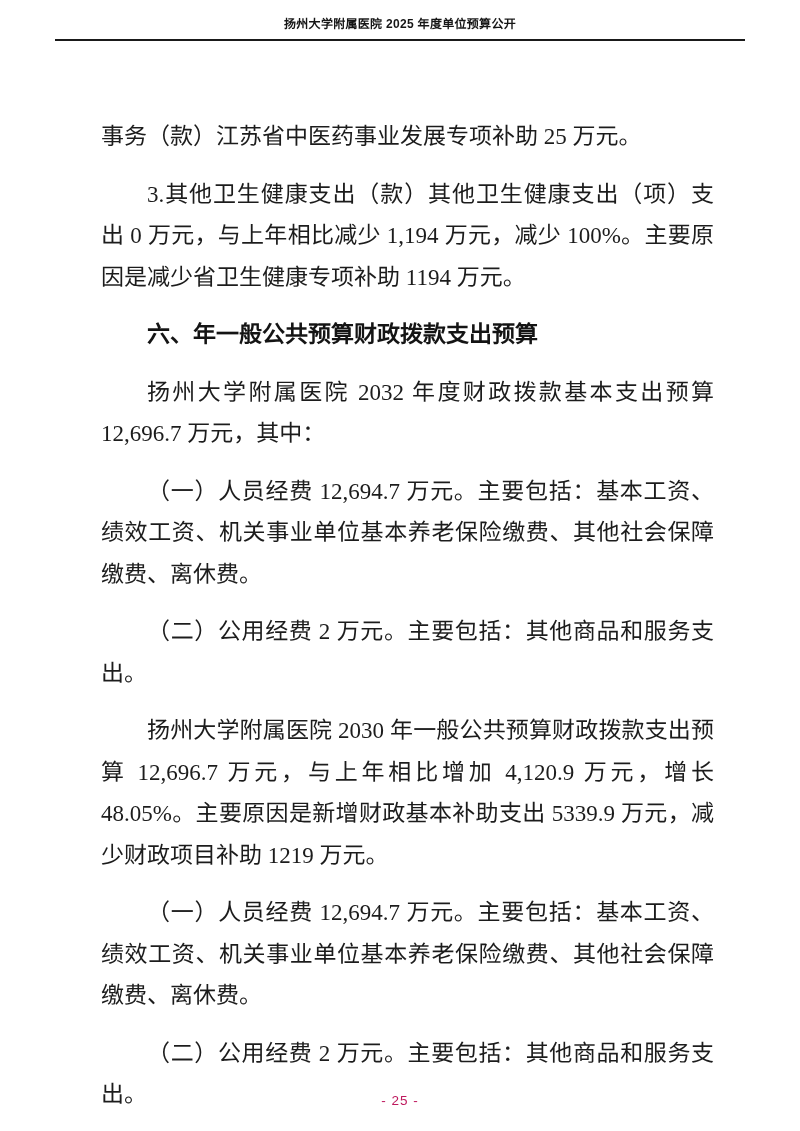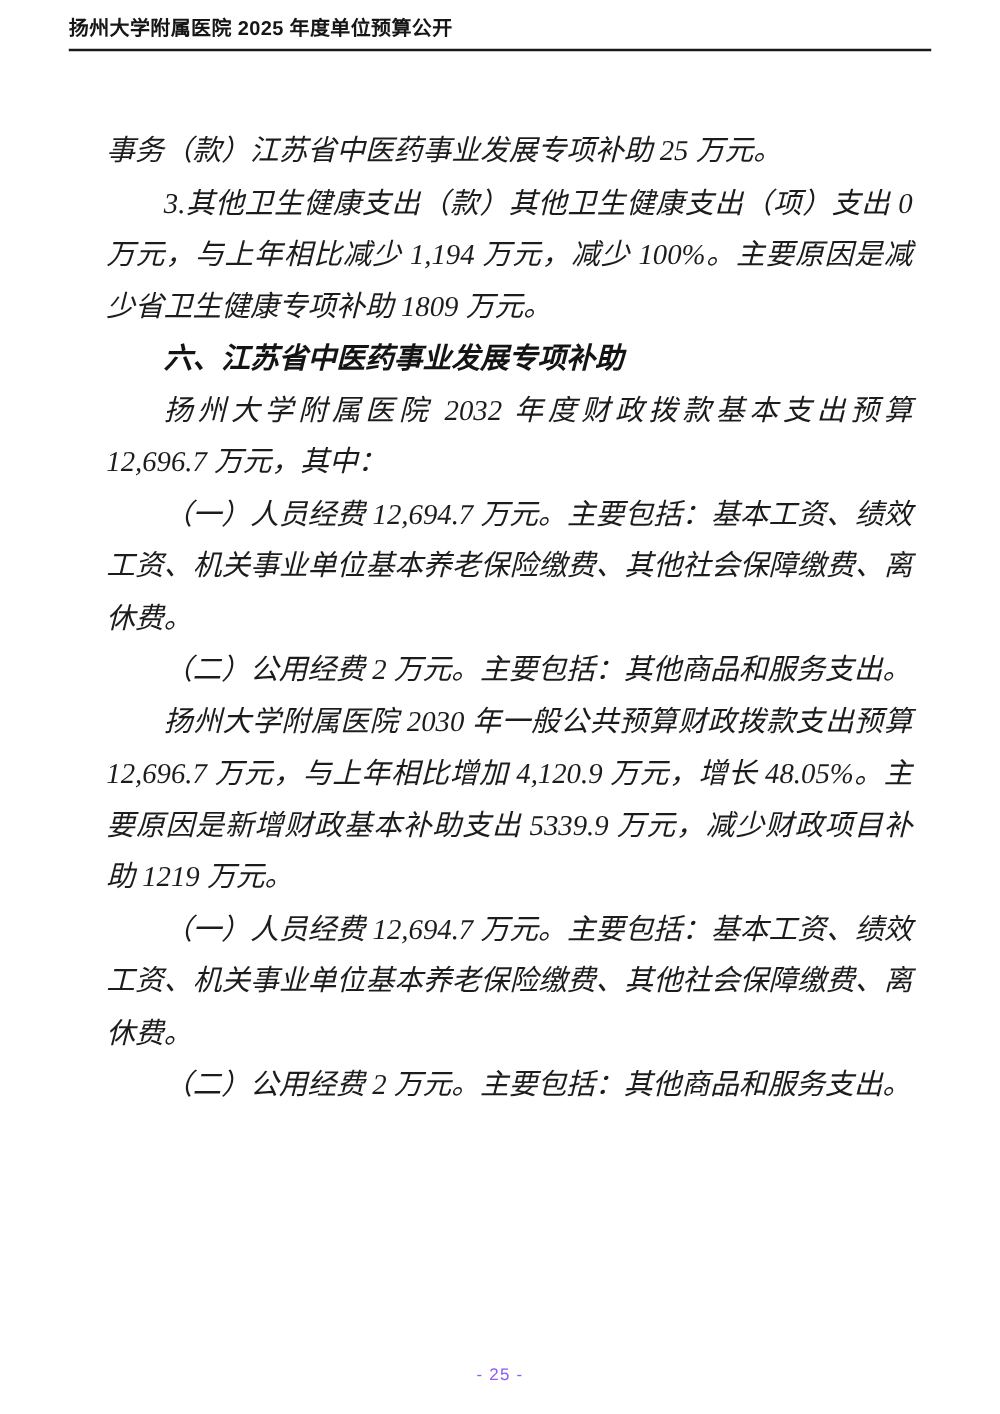--- a/index.html
+++ b/index.html
@@ -20,48 +20,48 @@
   .doc-header {
     position: absolute;
     top: 0;
     left: 55px;
     right: 55px;
     padding-top: 15px;
   }
   .doc-header .header-title {
     font-family: "Liberation Sans", "DejaVu Sans", sans-serif;
     font-weight: bold;
-    font-size: 16px;
+    font-size: 12px;
     line-height: 18px;
     letter-spacing: 0.3px;
     color: #161616;
     white-space: nowrap;
+    text-align: center;
   }
   .doc-header .header-rule {
     margin-top: 6px;
     height: 2px;
     background: #1a1a1a;
   }
   
   .doc-content {
     position: absolute;
     top: 100px;
     left: 85px;
     width: 645px;
     font-family: "Liberation Serif", "DejaVu Serif", serif;
     font-size: 23px;
     line-height: 41.5px;
     text-align: justify;
     color: #1c1c1c;
   }
   .doc-content p {
-    margin: 0;
+    margin: 16px;
     padding: 0;
     text-indent: 2em;
-    font-style: italic;
   }
   .doc-content p.no-indent {
     text-indent: 0;
   }
   .doc-content p.heading {
     font-family: "Liberation Sans", "DejaVu Sans", sans-serif;
     font-weight: bold;
     text-align: left;
     color: #141414;
   }
@@ -69,38 +69,38 @@
   .doc-footer {
     position: absolute;
     left: 0;
     right: 0;
     bottom: 22px;
     text-align: center;
   }
   .doc-footer .page-number {
     font-family: "Liberation Sans", "DejaVu Sans", sans-serif;
     font-size: 13.5px;
-    color: #8b5cf6;
+    color: #be185d;
     letter-spacing: 1px;
   }
 </style>
 </head>
 <body>
 
 <div class="page">
 
   <div class="doc-header">
     <div class="header-title">扬州大学附属医院 2025 年度单位预算公开</div>
     <div class="header-rule"></div>
   </div>
 
   <div class="doc-content">
     <p class="no-indent">事务（款）江苏省中医药事业发展专项补助 25 万元。</p>
-    <p>3.其他卫生健康支出（款）其他卫生健康支出（项）支出 0 万元，与上年相比减少 1,194 万元，减少 100%。主要原因是减少省卫生健康专项补助 1809 万元。</p>
-    <p class="heading">六、江苏省中医药事业发展专项补助</p>
+    <p>3.其他卫生健康支出（款）其他卫生健康支出（项）支出 0 万元，与上年相比减少 1,194 万元，减少 100%。主要原因是减少省卫生健康专项补助 1194 万元。</p>
+    <p class="heading">六、年一般公共预算财政拨款支出预算</p>
     <p>扬州大学附属医院 2032 年度财政拨款基本支出预算 12,696.7 万元，其中：</p>
     <p>（一）人员经费 12,694.7 万元。主要包括：基本工资、绩效工资、机关事业单位基本养老保险缴费、其他社会保障缴费、离休费。</p>
     <p>（二）公用经费 2 万元。主要包括：其他商品和服务支出。</p>
     <p>扬州大学附属医院 2030 年一般公共预算财政拨款支出预算 12,696.7 万元，与上年相比增加 4,120.9 万元，增长 48.05%。主要原因是新增财政基本补助支出 5339.9 万元，减少财政项目补助 1219 万元。</p>
     <p>（一）人员经费 12,694.7 万元。主要包括：基本工资、绩效工资、机关事业单位基本养老保险缴费、其他社会保障缴费、离休费。</p>
     <p>（二）公用经费 2 万元。主要包括：其他商品和服务支出。</p>
   </div>
 
   <div class="doc-footer">
     <span class="page-number">- 25 -</span>

